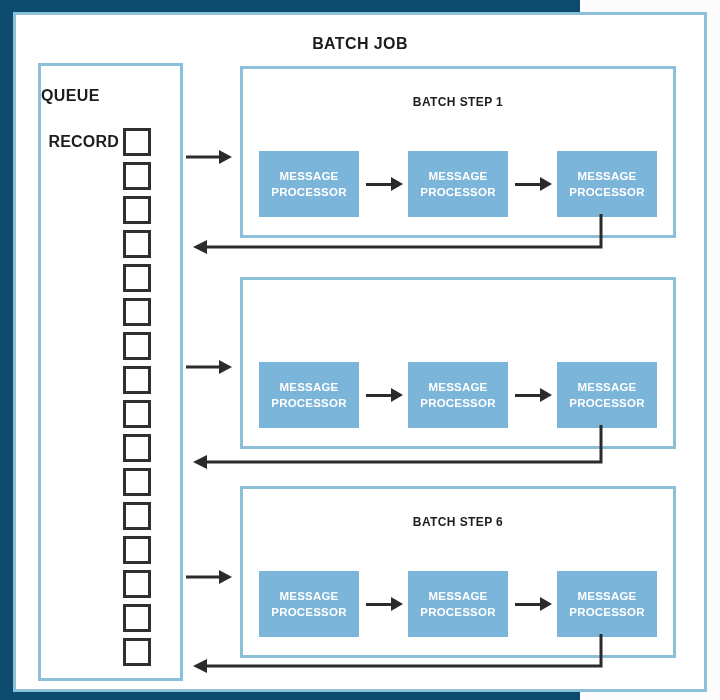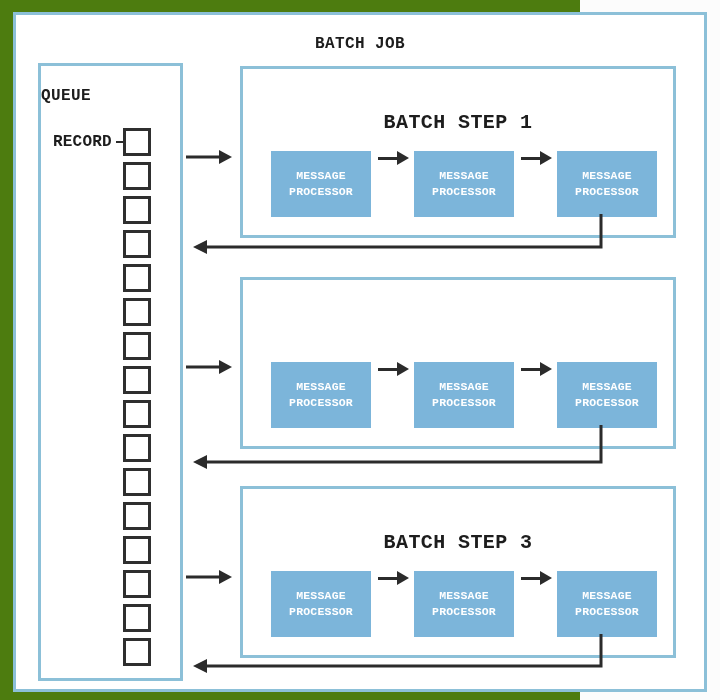--- a/index.html
+++ b/index.html
@@ -5,21 +5,21 @@
   :root{
     --box-border:#8cc0d8;
     --processor-fill:#7cb5da;
     --line:#2b2b2b;
     --text:#1d1d1d;
     --processor-text:#ffffff;
   }
   *{margin:0;padding:0;box-sizing:border-box;}
   html,body{width:720px;height:700px;overflow:hidden;background:#fcfcfc;
     font-family:"Liberation Sans","DejaVu Sans",sans-serif;}
-  .stage{position:relative;width:580px;height:700px;background:#4d7c0f;font-family:Liberation Mono, monospace;}
+  .stage{position:relative;width:580px;height:700px;background:#0c4a6e;}
 
   
   .outer{position:absolute;left:13px;top:12px;width:694px;height:680px;
     border:3px solid var(--box-border);background:#fff;}
   .title{position:absolute;top:20px;left:0;width:100%;text-align:center;
     font-size:16px;font-weight:bold;letter-spacing:.4px;color:var(--text);}
 
   
   .queue{position:absolute;left:22px;top:48px;width:145px;height:618px;
     border:3px solid var(--box-border);background:#fff;}
@@ -31,24 +31,24 @@
     display:flex;align-items:center;justify-content:flex-end;}
   .record-label{font-size:16px;font-weight:bold;letter-spacing:.2px;color:var(--text);}
   .record-dash{width:11px;height:2.5px;background:var(--line);margin-left:4px;}
 
   
   .step{position:absolute;left:224px;width:436px;height:172px;
     border:3px solid var(--box-border);background:#fff;}
   .step:nth-child(1){top:51px;}
   .step:nth-child(2){top:262px;}
   .step:nth-child(3){top:471px;}
-  .step-title{padding-top:42px;text-align:center;font-size:20px;font-weight:bold;
+  .step-title{padding-top:26px;text-align:center;font-size:12px;font-weight:bold;
     letter-spacing:.4px;color:var(--text);}
-  .mp-row{position:absolute;left:12px;right:0;top:82px;padding:0 16px;
-    display:flex;justify-content:space-between;}
+  .mp-row{position:absolute;left:0;right:0;top:82px;padding:0 16px;
+    display:flex;align-items:center;justify-content:space-between;}
   .mp{width:100px;height:66px;background:var(--processor-fill);color:var(--processor-text);
     font-size:11.5px;font-weight:bold;letter-spacing:.2px;line-height:1.4;text-align:center;
     display:flex;align-items:center;justify-content:center;}
   .flow-arrow{flex:1;height:14px;position:relative;margin:0 5px;}
   .flow-arrow .fa-line{position:absolute;left:2px;right:11px;top:5.5px;height:3px;background:var(--line);}
   .flow-arrow .fa-head{position:absolute;right:0;top:0;width:0;height:0;
     border-left:12px solid var(--line);border-top:7px solid transparent;border-bottom:7px solid transparent;}
 
   .connectors{position:absolute;left:0;top:0;pointer-events:none;}
 </style>
@@ -113,21 +113,21 @@
             <div class="mp">MESSAGE PROCESSOR</div>
             <div class="flow-arrow">
               <i class="fa-line"></i>
               <i class="fa-head"></i>
             </div>
             <div class="mp">MESSAGE PROCESSOR</div>
           </div>
   </div>
 
   <div class="step">
-    <div class="step-title">BATCH STEP 3</div>
+    <div class="step-title">BATCH STEP 6</div>
     <div class="mp-row">
             <div class="mp">MESSAGE PROCESSOR</div>
             <div class="flow-arrow">
               <i class="fa-line"></i>
               <i class="fa-head"></i>
             </div>
             <div class="mp">MESSAGE PROCESSOR</div>
             <div class="flow-arrow">
               <i class="fa-line"></i>
               <i class="fa-head"></i>

